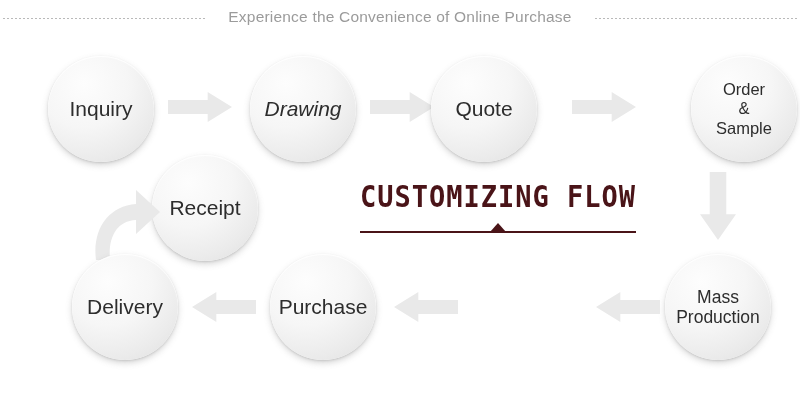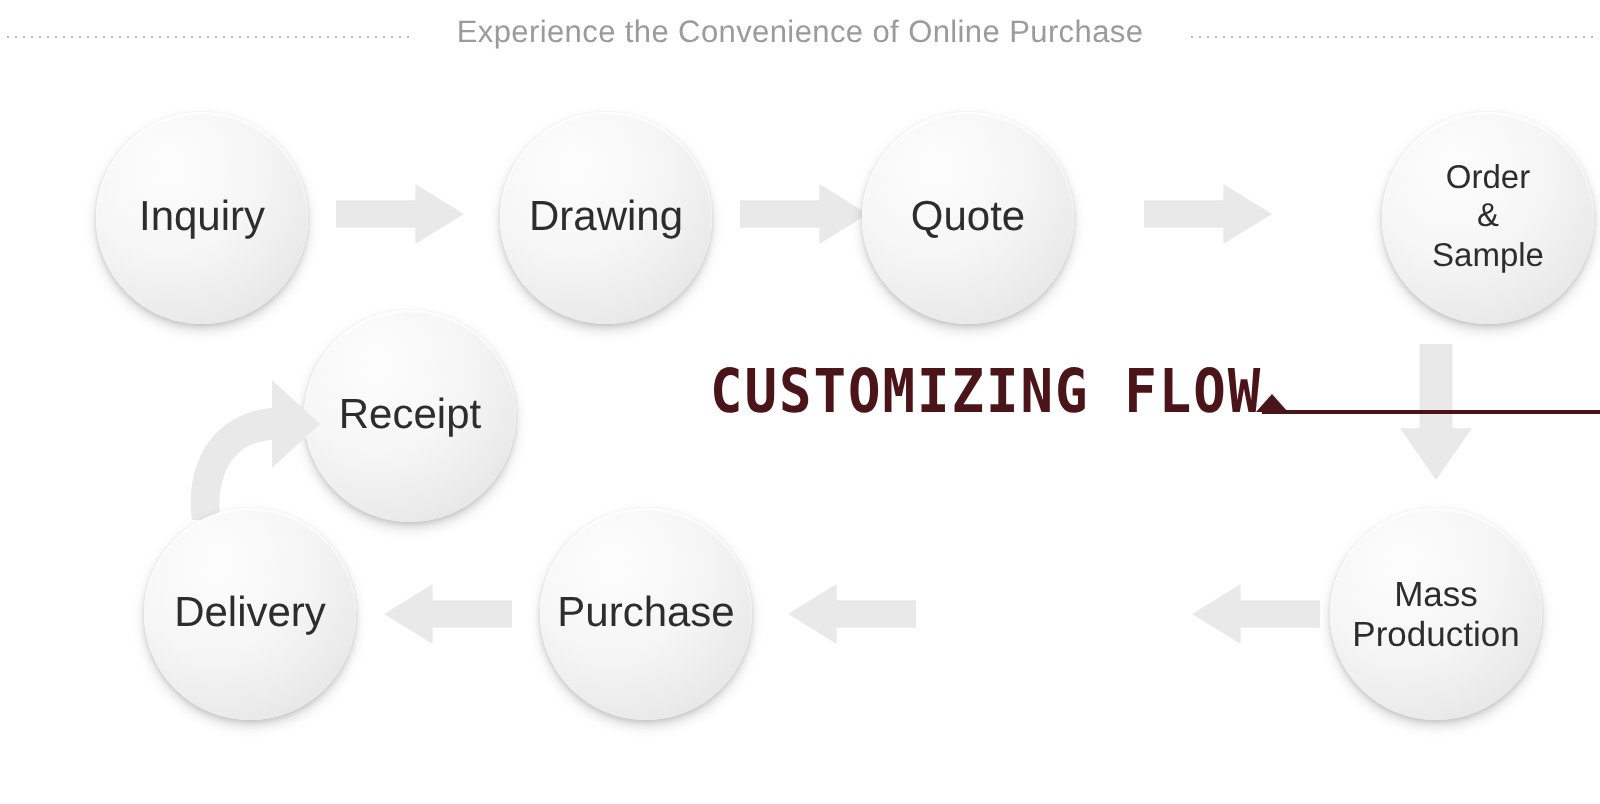--- a/index.html
+++ b/index.html
@@ -20,21 +20,21 @@
 
   
   .header {
     position: absolute;
     left: 0;
     top: 0;
     width: 800px;
     height: 34px;
     display: flex;
     align-items: center;
-    justify-content: flex-start;
+    justify-content: flex-end;
     gap: 22px;
   }
   .header .dots {
     flex: 1 1 auto;
     height: 1px;
     background-image: radial-gradient(circle, #b9b9b9 0.6px, rgba(255,255,255,0) 0.7px);
     background-size: 4px 1px;
     background-repeat: repeat-x;
     background-position: 0 0;
     margin-top: 2px;
@@ -88,21 +88,21 @@
   .arrow.down {
     clip-path: polygon(27% 0%, 73% 0%, 73% 62%, 100% 62%, 50% 100%, 0% 62%, 27% 62%);
   }
   .arrow.curved { background: none; }
   .arrow.curved svg { display: block; }
 
   
   .center-title {
     position: absolute;
     display: flex;
-    flex-direction: row;
+    flex-direction: column;
     align-items: center;
   }
   .center-title .title-text {
     color: #4a1418;
     font-family: "DejaVu Sans Mono", "Liberation Mono", monospace;
     font-size: 27px;
     font-weight: bold;
     letter-spacing: 1px;
     white-space: nowrap;
     transform: scaleY(1.12);
@@ -144,21 +144,21 @@
     <div class="header-title">Experience the Convenience of Online Purchase</div>
     <div class="dots right"></div>
   </div>
 
   <div class="node" style="left:48px; top:56px; width:106px; height:106px;text-align:right;">
     <span class="label">Inquiry</span>
   </div>
 
   <div class="arrow right" style="left:168px; top:92px; width:64px; height:30px;"></div>
 
-  <div class="node" style="left:250px; top:56px; width:106px; height:106px;">
+  <div class="node" style="left:250px; top:56px; width:106px; height:106px;font-style:italic;">
     <span class="label">Drawing</span>
   </div>
 
   <div class="arrow right" style="left:370px; top:92px; width:64px; height:30px;"></div>
 
   <div class="node" style="left:431px; top:56px; width:106px; height:106px;">
     <span class="label">Quote</span>
   </div>
 
   <div class="arrow right" style="left:572px; top:92px; width:64px; height:30px;"></div>

